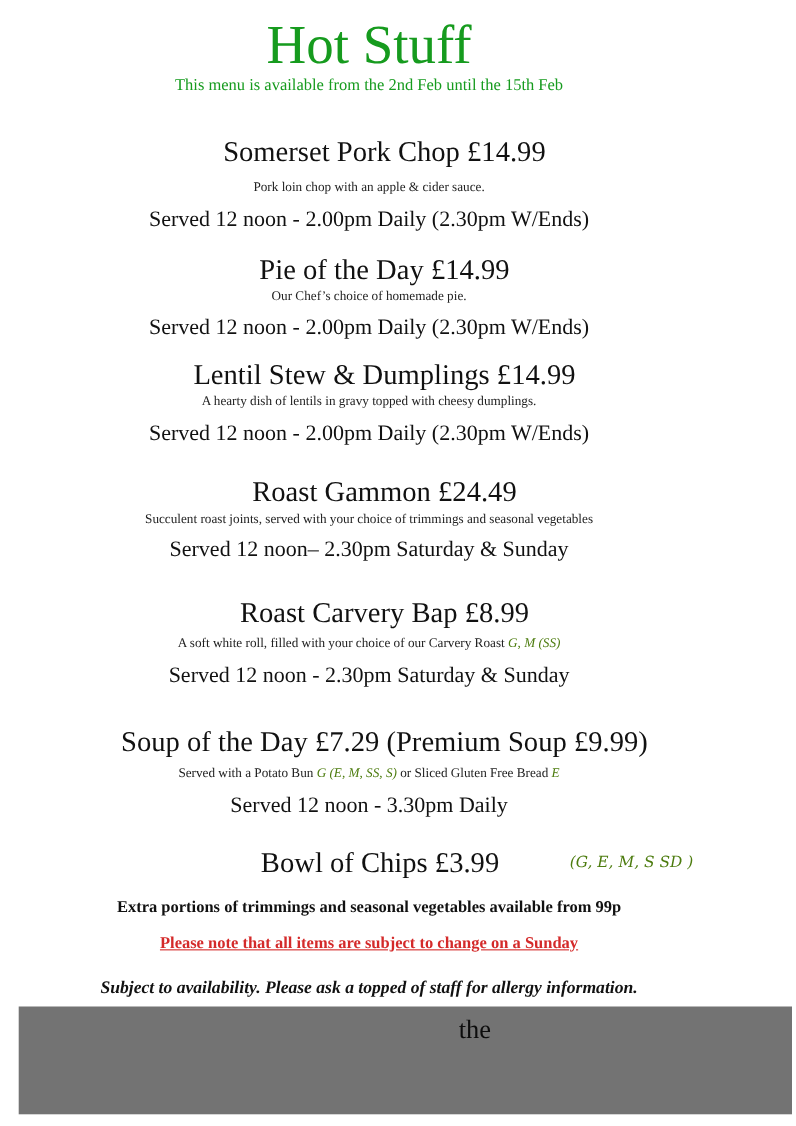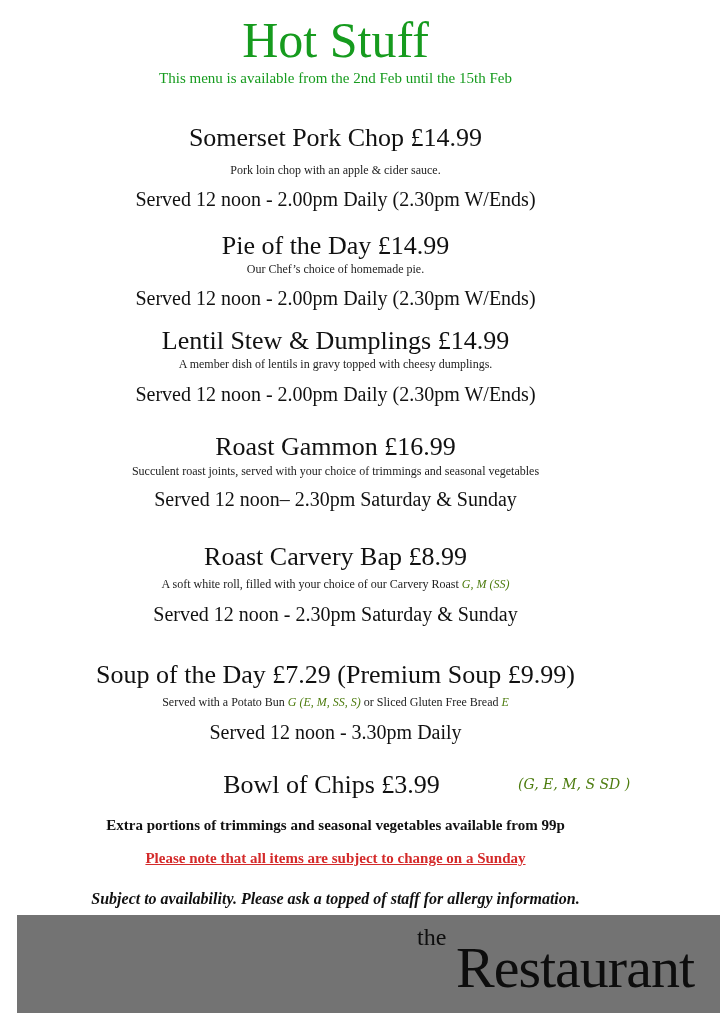--- a/index.html
+++ b/index.html
@@ -3,21 +3,21 @@
 <meta charset="utf-8">
 <style>
   html, body { margin: 0; padding: 0; }
   body {
     width: 724px; height: 1024px; background: #ffffff; position: relative; overflow: hidden;
     font-family: "DejaVu Serif", "Liberation Serif", serif; color: #111;
   }
   .c { position: absolute; left: 0; width: 671px; text-align: center; white-space: nowrap; }
   .title { top: 12px; font-size: 50px; line-height: 56px; color: #169b1e; font-family: "Liberation Serif", serif; }
   .subtitle { top: 68px; font-size: 15px; line-height: 20px; color: #169b1e; font-family: "Liberation Serif", serif; }
-  .dish-name { font-size: 26px; line-height: 32px; color: #111; font-family: "Liberation Serif", serif; }
+  .dish-name { font-size: 26px; line-height: 32px; color: #111; font-family: "Liberation Serif", serif; margin-left: 14px; }
   .dish-desc { font-size: 12px; line-height: 16px; color: #222; font-family: "Liberation Serif", serif; }
   .served { font-size: 20px; line-height: 26px; color: #111; font-family: "Liberation Serif", serif; }
   .allergen { color: #4d7c0f; font-style: italic; }
   .note { font-size: 15px; line-height: 20px; font-family: "Liberation Serif", serif; font-weight: bold; }
   .red-link { color: #d42a2a; text-decoration: underline; }
   .italic { font-style: italic; font-size: 16px; }
   .banner { position: absolute; left: 17px; top: 915px; width: 703px; height: 98px; background: #737373; }
   .logo { position: absolute; right: 26px; top: 10px; height: 80px; width: 310px; font-family: "Liberation Serif", serif; color: #0d0d0d; }
   .logo-main { position: absolute; right: 0; bottom: 8px; font-size: 58px; line-height: 58px; letter-spacing: -1px; }
   .logo-the { position: absolute; left: 33px; top: 0px; font-size: 24px; line-height: 24px; }
@@ -31,24 +31,24 @@
 
 <div class="c dish-name" style="top:122px">Somerset Pork Chop £14.99</div>
 <div class="c dish-desc" style="top:162px">Pork loin chop with an apple &amp; cider sauce.</div>
 <div class="c served" style="top:186px">Served 12 noon - 2.00pm Daily (2.30pm W/Ends)</div>
 
 <div class="c dish-name" style="top:230px">Pie of the Day £14.99</div>
 <div class="c dish-desc" style="top:261px">Our Chef’s choice of homemade pie.</div>
 <div class="c served" style="top:285px">Served 12 noon - 2.00pm Daily (2.30pm W/Ends)</div>
 
 <div class="c dish-name" style="top:325px">Lentil Stew &amp; Dumplings £14.99</div>
-<div class="c dish-desc" style="top:356px">A member dish of lentils in gravy topped with cheesy dumplings.</div>
+<div class="c dish-desc" style="top:356px">A hearty dish of lentils in gravy topped with cheesy dumplings.</div>
 <div class="c served" style="top:381px">Served 12 noon - 2.00pm Daily (2.30pm W/Ends)</div>
 
-<div class="c dish-name" style="top:431px">Roast Gammon £16.99</div>
+<div class="c dish-name" style="top:431px">Roast Gammon £24.49</div>
 <div class="c dish-desc" style="top:463px">Succulent roast joints, served with your choice of trimmings and seasonal vegetables</div>
 <div class="c served" style="top:486px">Served 12 noon– 2.30pm Saturday &amp; Sunday</div>
 
 <div class="c dish-name" style="top:541px">Roast Carvery Bap £8.99</div>
 <div class="c dish-desc" style="top:576px">
   <span>A soft white roll, filled with your choice of our Carvery Roast </span><span class="allergen">G, M (SS)</span>
 </div>
 <div class="c served" style="top:601px">Served 12 noon - 2.30pm Saturday &amp; Sunday</div>
 
 <div class="c dish-name" style="top:659px">Soup of the Day £7.29 (Premium Soup £9.99)</div>
@@ -60,15 +60,14 @@
 <div class="c dish-name" style="top:769px; left:-4px">Bowl of Chips £3.99</div>
 <div class="chips-allergen allergen" style="top:774px">(G, E, M, S SD )</div>
 
 <div class="c note" style="top:815px">Extra portions of trimmings and seasonal vegetables available from 99p</div>
 <div class="c note red-link" style="top:848px">Please note that all items are subject to change on a Sunday</div>
 <div class="c note italic" style="top:889px">Subject to availability. Please ask a topped of staff for allergy information.</div>
 
 <div class="banner">
   <div class="logo">
     <span class="logo-the">the</span>
-    <span class="logo-main">Restaurant</span>
   </div>
 </div>
 
 </body></html>

